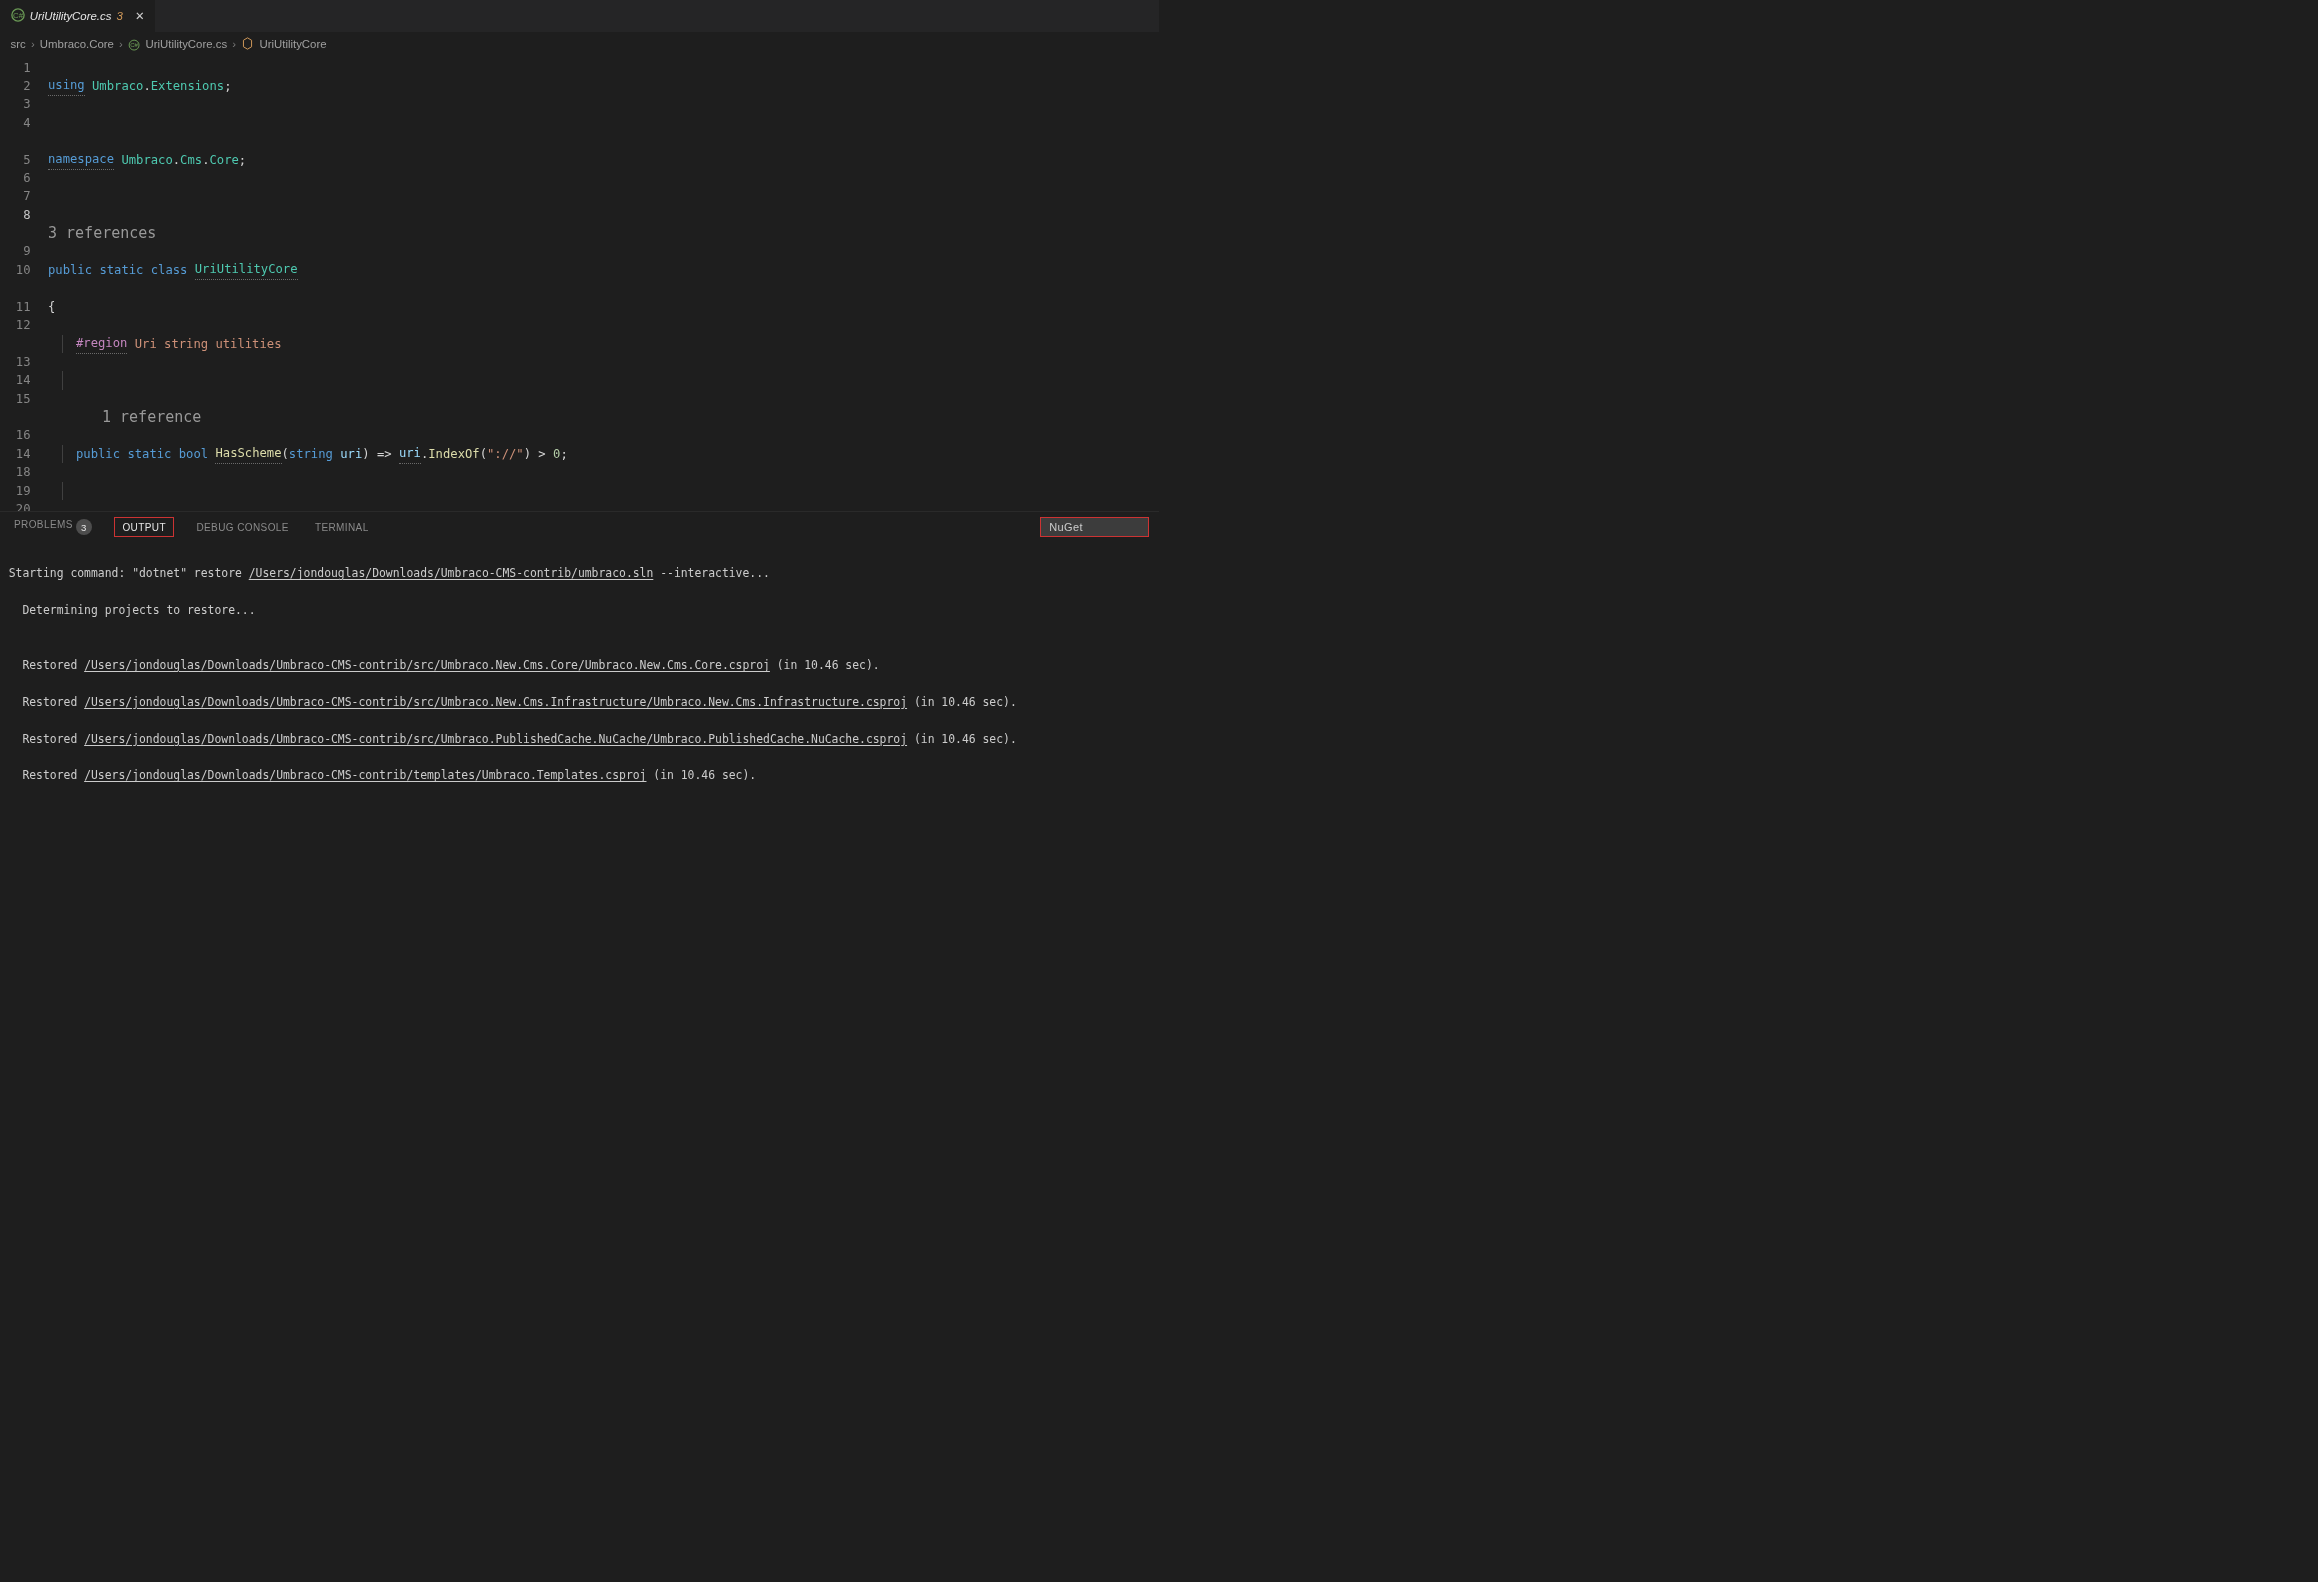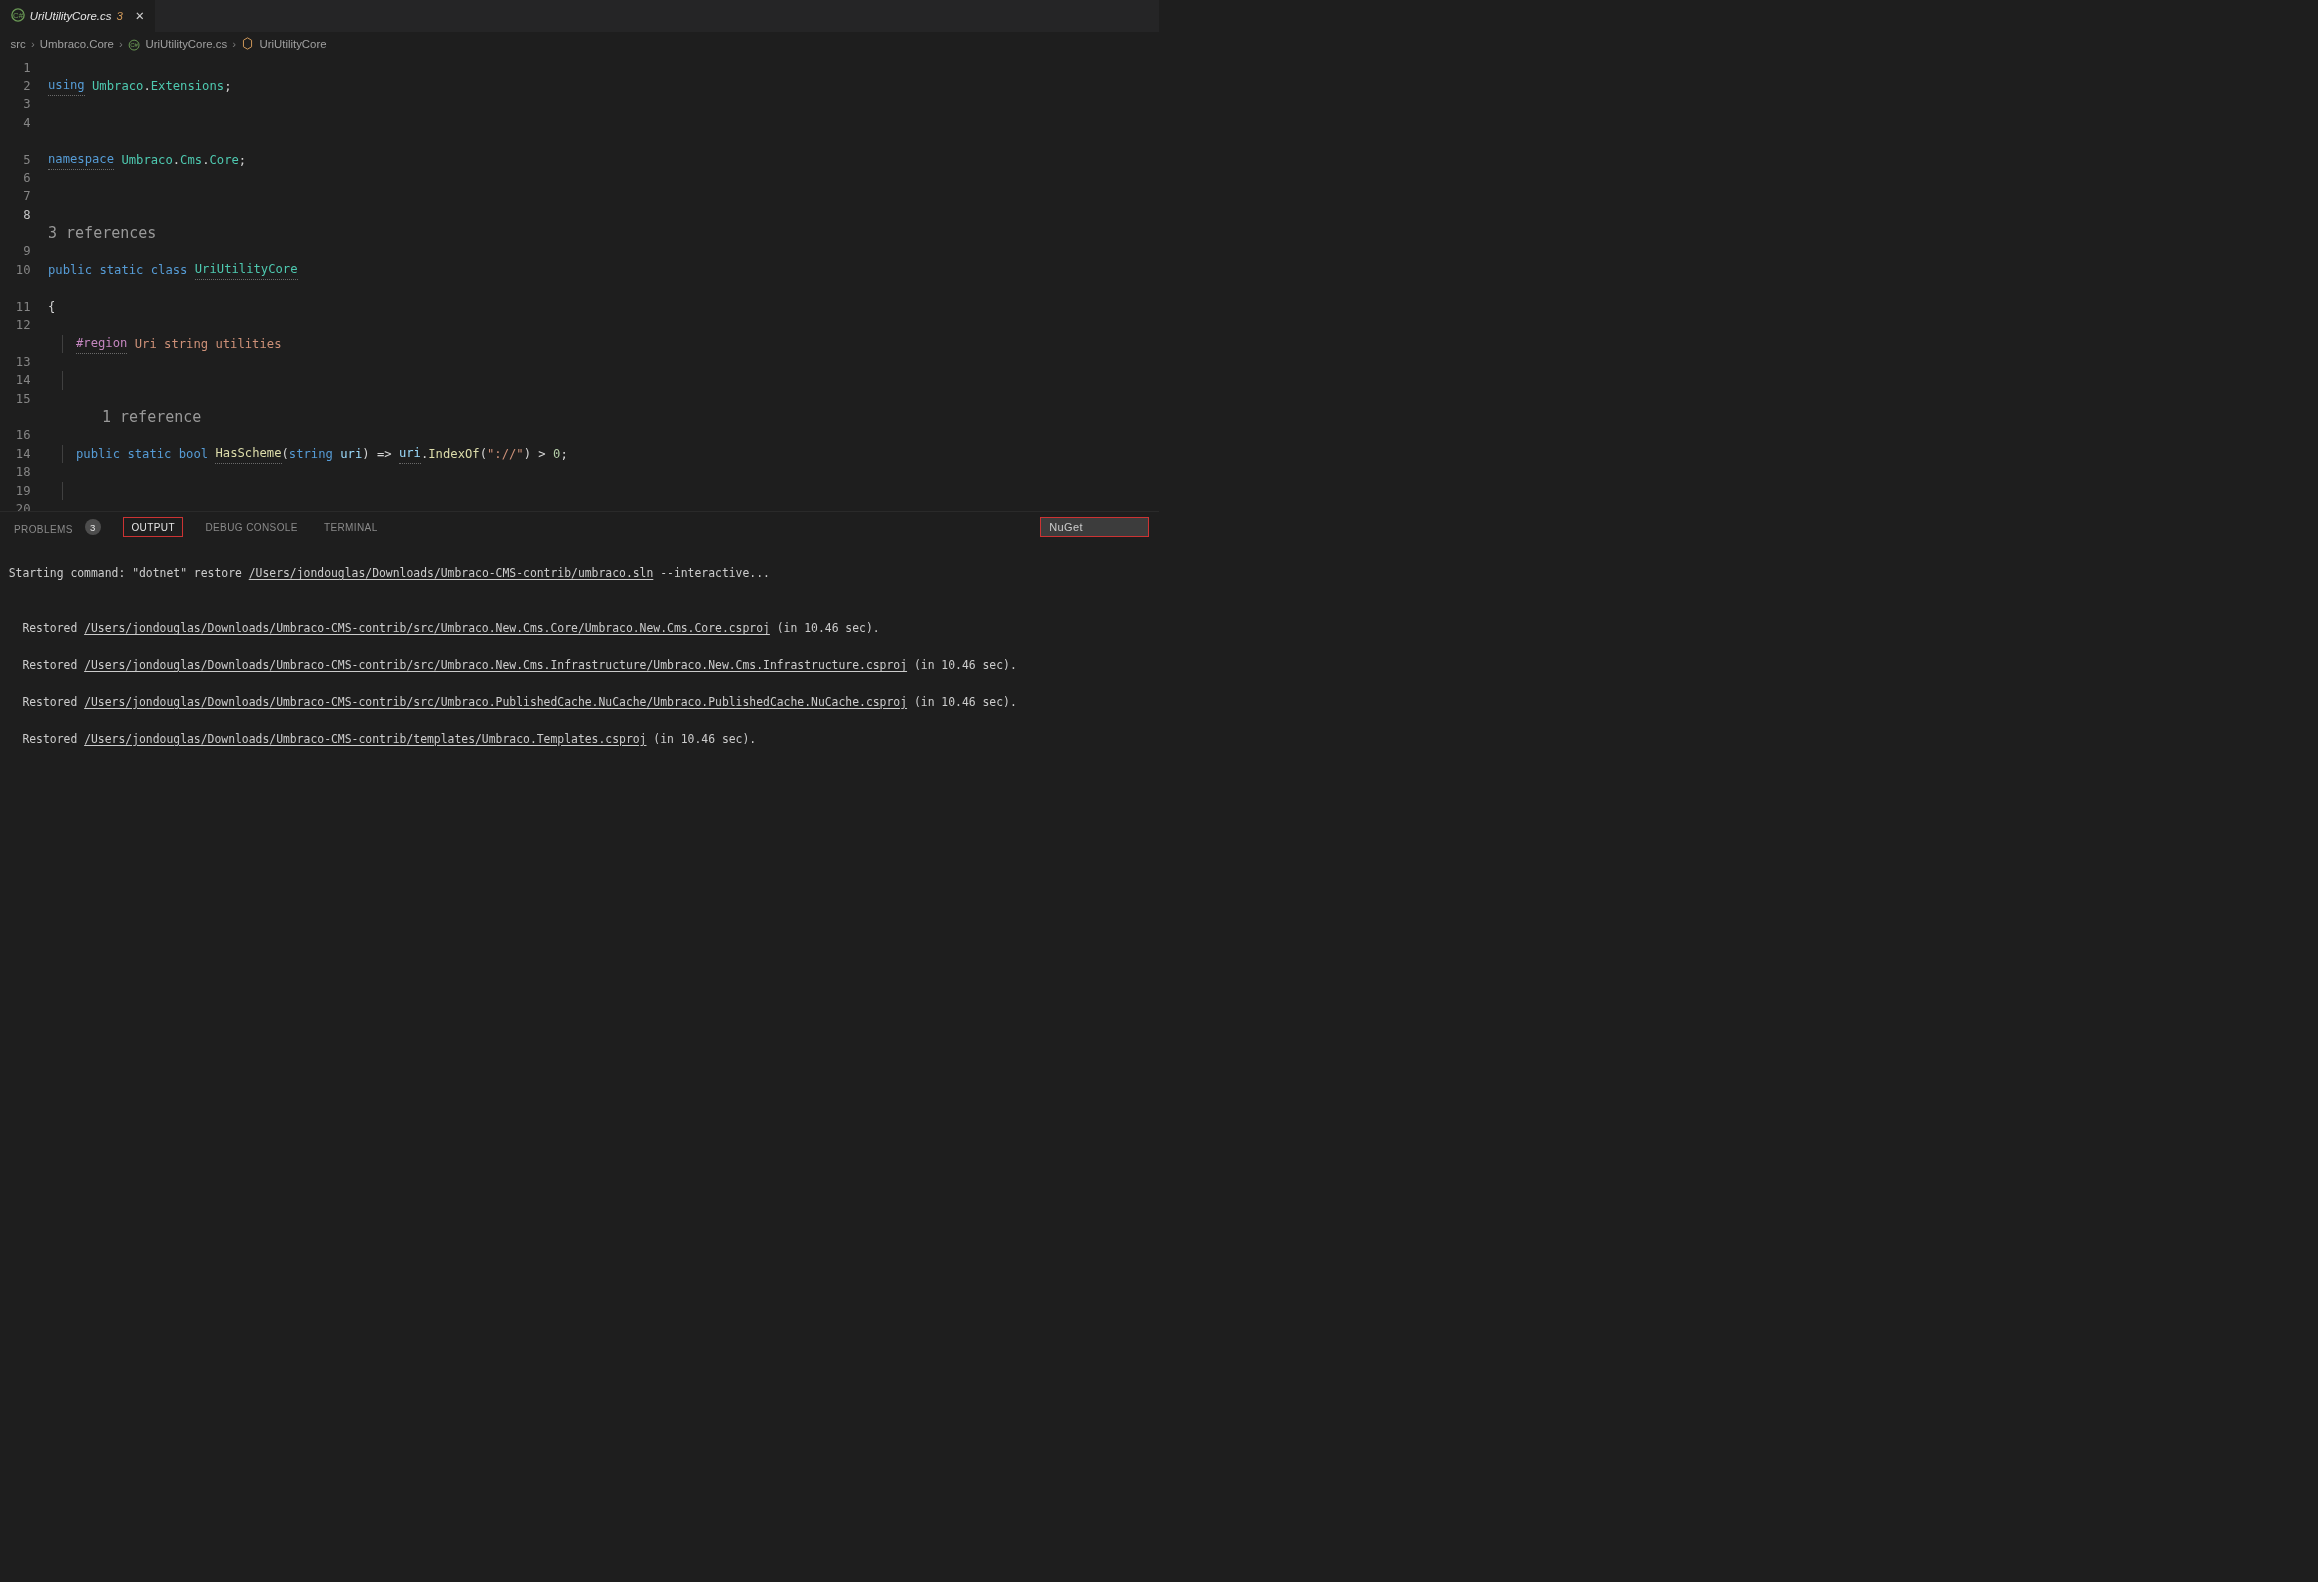--- a/index.html
+++ b/index.html
@@ -108,21 +108,21 @@
   .panel-tabs {
     display:flex;
     align-items:center;
     height: 30px;
     padding: 0 10.5px;
     gap: 19px;
     font-family: -apple-system,"Segoe UI",sans-serif;
     font-size: 10px;
     letter-spacing: 0.4px;
   }
-  .ptab { color:#8a8a8a; cursor:pointer; display:flex; align-items:flex-end; gap:12px; padding:3.5px 3.5px;}
+  .ptab { color:#8a8a8a; cursor:pointer; display:flex; align-items:flex-start; gap:3px; padding:3.5px 3.5px;}
   .ptab.active { color:#e6e6e6; }
   .ptab.highlighted { border: 1.7px solid #cc3333; padding: 3.5px 7px;}
   .badge { background:#4d4d4d; color:#e6e6e6; border-radius:8.7px; min-width:15.7px; height:15.7px; font-size:9.6px; display:inline-flex; align-items:center; justify-content:center; padding:0 5.2px;}
   .panel-spacer { flex:1;}
   .dropdown {
     background:#3c3c3c;
     border:1.7px solid #cc3333;
     color:#cccccc;
     padding:2.6px 23px 2.6px 8.7px;
     font-size:11px;
@@ -250,20 +250,21 @@
     </div>
     <div class="ptab">DEBUG CONSOLE</div>
     <div class="ptab">TERMINAL</div>
     <div class="panel-spacer"></div>
     <div class="dropdown">
       <span>NuGet</span>
     </div>
   </div>
   <div class="output-body">
 <div><span>Starting command: "dotnet" restore </span><span class="ul">/Users/jondouglas/Downloads/Umbraco-CMS-contrib/umbraco.sln</span><span> --interactive...</span></div>
+<div>  Determining projects to restore...</div>
 <div></div>
 <div><span>  Restored </span><span class="ul">/Users/jondouglas/Downloads/Umbraco-CMS-contrib/src/Umbraco.New.Cms.Core/Umbraco.New.Cms.Core.csproj</span><span> (in 10.46 sec).</span></div>
 <div><span>  Restored </span><span class="ul">/Users/jondouglas/Downloads/Umbraco-CMS-contrib/src/Umbraco.New.Cms.Infrastructure/Umbraco.New.Cms.Infrastructure.csproj</span><span> (in 10.46 sec).</span></div>
 <div><span>  Restored </span><span class="ul">/Users/jondouglas/Downloads/Umbraco-CMS-contrib/src/Umbraco.PublishedCache.NuCache/Umbraco.PublishedCache.NuCache.csproj</span><span> (in 10.46 sec).</span></div>
 <div><span>  Restored </span><span class="ul">/Users/jondouglas/Downloads/Umbraco-CMS-contrib/templates/Umbraco.Templates.csproj</span><span> (in 10.46 sec).</span></div>
 <div></div>
 
 <div></div>
 
 

